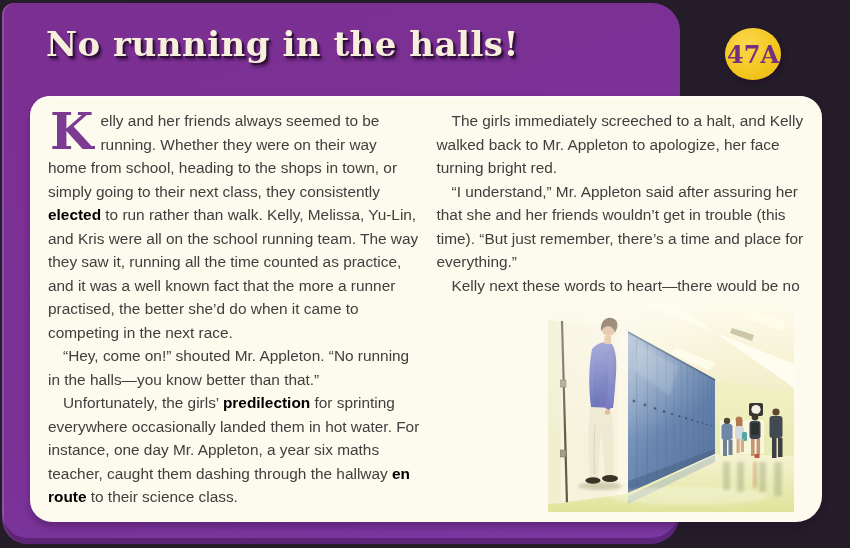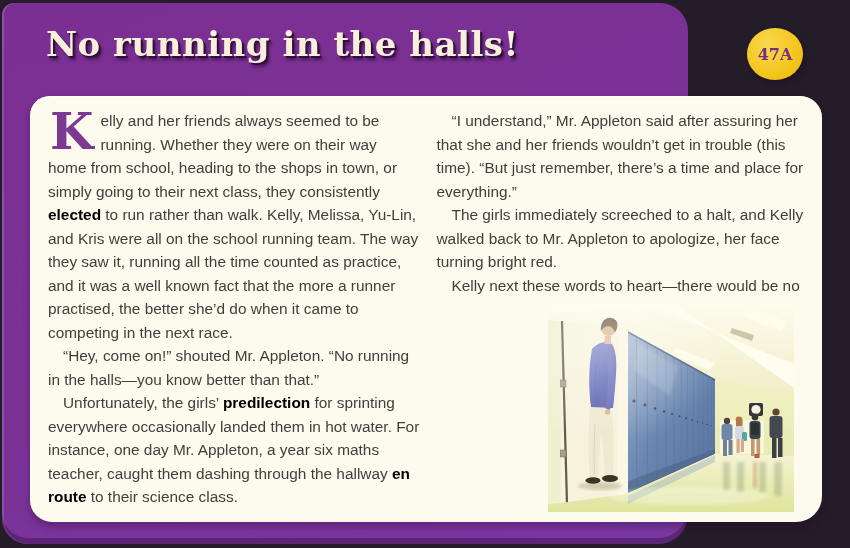--- a/index.html
+++ b/index.html
@@ -1,34 +1,34 @@
 <!DOCTYPE html>
 <html><head>
 <meta charset="utf-8">
 <style>
   html,body{margin:0;padding:0;}
   body{width:850px;height:548px;overflow:hidden;background:#241c28;
        font-family:"Liberation Sans",sans-serif;}
-  .page{position:relative;width:684px;height:548px;padding-left:8px;}
+  .page{position:relative;width:684px;height:548px;}
 
   
   .frame{position:absolute;left:2px;top:3px;right:4px;bottom:4px;
          background:linear-gradient(160deg,#7c2f92 0%,#7a3196 55%,#7a38a2 100%);
          border-radius:12px 28px 30px 26px;
          box-shadow:inset 0 -6px 0 rgba(40,5,50,.35), inset 2px 0 0 rgba(255,255,255,.15);}
 
   .title{position:absolute;left:46px;top:24px;
          font-family:"DejaVu Serif",serif;font-weight:bold;font-size:34px;
          letter-spacing:.5px;color:#f7efdc;
          text-shadow:2px 2px 0 #30103a, 3px 4px 3px rgba(25,4,35,.55);}
 
-  .badge{position:absolute;left:747px;top:28px;width:56px;height:52px;border-radius:50%;
+  .badge{position:absolute;left:725px;top:28px;width:56px;height:52px;border-radius:50%;
          background:radial-gradient(circle at 38% 32%,#fbd84e 0%,#f3c61d 60%,#eab70d 100%);
          display:flex;align-items:center;justify-content:center;
-         font-family:"DejaVu Serif",serif;font-weight:bold;font-size:16px;color:#73307f;
+         font-family:"DejaVu Serif",serif;font-weight:bold;font-size:24px;color:#73307f;
          box-shadow:2px 3px 4px rgba(35,5,45,.45);}
 
   .card{position:absolute;left:30px;top:96px;width:792px;height:426px;
         background:#fdfaee;border-radius:20px 22px 26px 22px;
         box-shadow:0 5px 7px rgba(35,5,45,.3), inset 0 1px 0 rgba(255,255,255,.8);}
 
   .cols{position:absolute;left:18px;top:13px;right:18px;display:flex;gap:17px;}
   .col{font-size:15.4px;line-height:23.5px;color:#413f3e;}
   .col-left{width:372px;}
   .col-right{width:368px;}
@@ -55,22 +55,22 @@
   <div class="card">
     <div class="cols">
 
       <div class="col col-left">
         <p><span class="dropcap">K</span><span>elly and her friends always seemed to be running. Whether they were on their way home from school, heading to the shops in town, or simply going to their next class, they consistently </span><b>elected</b><span> to run rather than walk. Kelly, Melissa, Yu-Lin, and Kris were all on the school running team. The way they saw it, running all the time counted as practice, and it was a well known fact that the more a runner practised, the better she’d do when it came to competing in the next race.</span></p>
         <p class="ind"><span>“Hey, come on!” shouted Mr. Appleton. “No running in the halls—you know better than that.”</span></p>
         <p class="ind"><span>Unfortunately, the girls’ </span><b>predilection</b><span> for sprinting everywhere occasionally landed them in hot water. For instance, one day Mr. Appleton, a year six maths teacher, caught them dashing through the hallway </span><b>en route</b><span> to their science class.</span></p>
       </div>
 
       <div class="col col-right">
+        <p class="ind"><span>The girls immediately screeched to a halt, and Kelly walked back to Mr. Appleton to apologize, her face turning bright red.</span></p>
         <p class="ind"><span>“I understand,” Mr. Appleton said after assuring her that she and her friends wouldn’t get in trouble (this time). “But just remember, there’s a time and place for everything.”</span></p>
-        <p class="ind"><span>The girls immediately screeched to a halt, and Kelly walked back to Mr. Appleton to apologize, her face turning bright red.</span></p>
         <p class="ind"><span>Kelly next these words to heart—there would be no</span></p>
         <div>
           <div class="photo" title="Teacher in a blue shirt watching students walk away down a school hallway lined with blue lockers">
 
             <svg viewBox="0 0 246 208">
               <defs>
                 <linearGradient id="ceilG" x1="0" y1="0" x2="0" y2="1">
                   <stop offset="0" stop-color="#fdfcf1"></stop>
                     <stop offset="1" stop-color="#f1ecc6"></stop>
                 </linearGradient>

